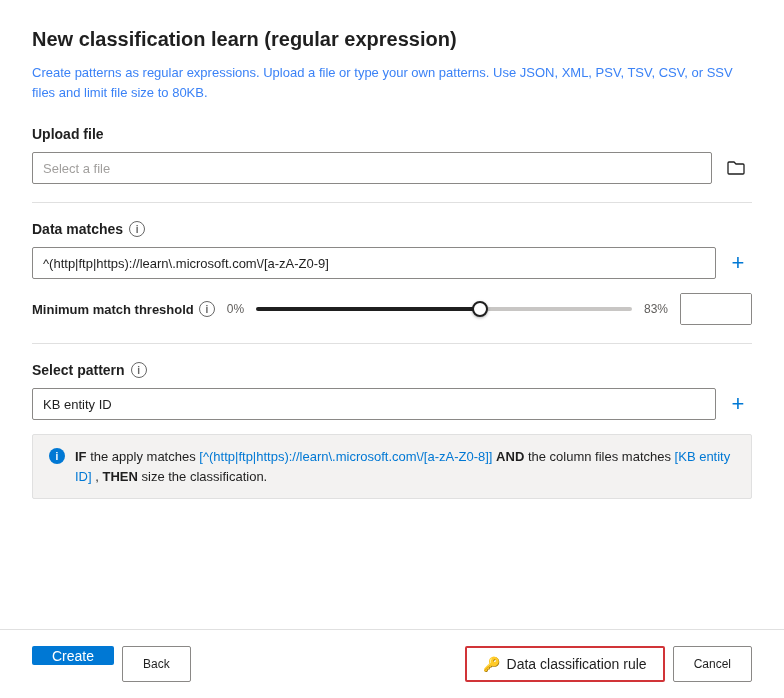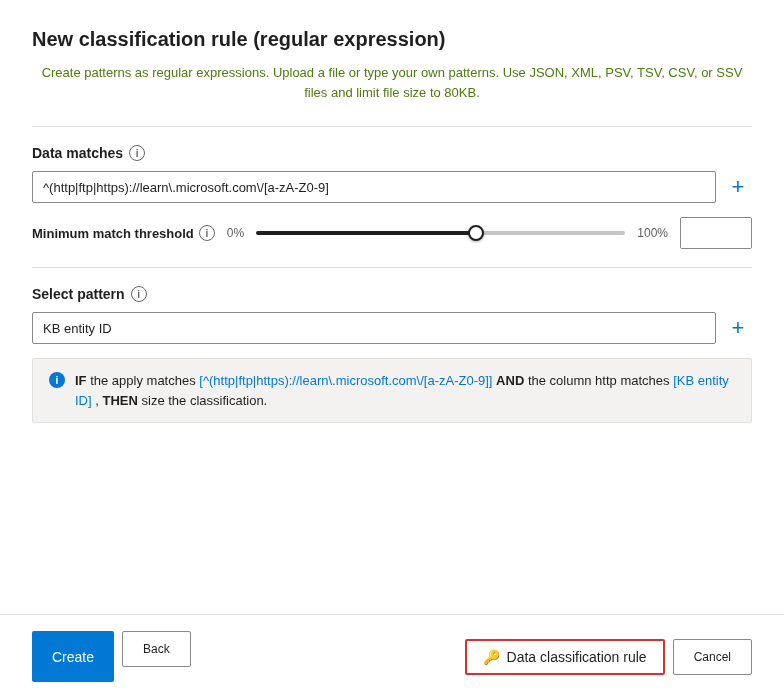--- a/index.html
+++ b/index.html
@@ -16,24 +16,23 @@
       max-width: 784px;
     }
     .page-title {
       font-size: 20px;
       font-weight: 600;
       color: #1f1f1f;
       margin-bottom: 12px;
     }
     .description {
       font-size: 13px;
-      color: #4d7c0f;
+      color: #3b82f6;
       line-height: 1.5;
       margin-bottom: 24px;
-      text-align: center;
     }
     .divider {
       border: none;
       border-top: 1px solid #e0e0e0;
       margin: 18px 0;
     }
     .section-label {
       font-weight: 600;
       font-size: 14px;
       margin-bottom: 10px;
@@ -211,21 +210,21 @@
       display: flex;
       gap: 8px;
     }
     .footer-right {
       margin-left: auto;
       display: flex;
       gap: 8px;
       align-items: center;
     }
     .btn-primary {
-      height: 51px;
+      height: 19px;
       padding: 0 20px;
       background: #0078d4;
       color: #fff;
       border: none;
       border-radius: 2px;
       font-size: 14px;
       cursor: pointer;
       font-weight: 400;
     }
     .btn-secondary {
@@ -249,26 +248,39 @@
       cursor: pointer;
       display: flex;
       align-items: center;
       gap: 6px;
     }
   </style>
 </head>
 <body>
 
 <div class="page-container">
-  <h1 class="page-title">New classification rule (regular expression)</h1>
+  <h1 class="page-title">New classification learn (regular expression)</h1>
 
   <p class="description">
     <span>Create patterns as regular expressions. Upload a file or type your own patterns. Use JSON, XML, PSV, TSV, CSV, or SSV files and limit file size to 80KB.</span>
   </p>
 
+  <div>
+    <div class="section-label">
+      <span>Upload file</span>
+    </div>
+    <div class="input-row">
+      <input type="text" class="text-input" placeholder="Select a file" style="">
+      <button class="folder-btn" title="Browse">
+        <svg width="18" height="16" viewBox="0 0 18 16" fill="none" xmlns="http://www.w3.org/2000/svg">
+          <path d="M1 3C1 2.44772 1.44772 2 2 2H7L9 4H16C16.5523 4 17 4.44772 17 5V13C17 13.5523 16.5523 14 16 14H2C1.44772 14 1 13.5523 1 13V3Z" stroke="#1f1f1f" stroke-width="1.3" fill="none"></path>
+        </svg>
+      </button>
+    </div>
+  </div>
 
   <hr class="divider">
 
   <div>
     <div class="section-label">
       <span>Data matches</span>
       <span class="info-icon">i</span>
     </div>
     <div class="input-row">
       <input type="text" class="text-input" value="^(http|ftp|https)://learn\.microsoft.com\/[a-zA-Z0-9]" style="">
@@ -279,21 +291,21 @@
 
     <div class="threshold-row">
       <span class="threshold-label">
         <span>Minimum match threshold</span>
         <span class="info-icon">i</span>
       </span>
       <span class="pct-label">0%</span>
       <div class="slider-container">
         <input type="range" min="0" max="100" value="60" style="">
       </div>
-      <span class="pct-label">100%</span>
+      <span class="pct-label">83%</span>
       <div class="spinner-input-group">
         <input type="text" class="spinner-value" value="60%" style="">
 
       </div>
     </div>
   </div>
 
   <hr class="divider">
 
   <div>
@@ -306,24 +318,24 @@
       <button class="add-btn">
         <span>+</span>
       </button>
     </div>
 
     <div class="info-box">
       <div class="info-box-icon">i</div>
       <div class="info-box-text">
         <strong>IF</strong>
         <span> the apply matches </span>
-        <span class="highlight">[^(http|ftp|https)://learn\.microsoft.com\/[a-zA-Z0-9]]</span>
+        <span class="highlight">[^(http|ftp|https)://learn\.microsoft.com\/[a-zA-Z0-8]]</span>
         <span> </span>
         <strong>AND</strong>
-        <span> the column http matches </span>
+        <span> the column files matches </span>
         <span class="highlight">[KB entity ID]</span>
         <span>, </span>
         <strong>THEN</strong>
         <span> size the classification.</span>
       </div>
     </div>
   </div>
 </div>
 
 <div class="footer">

